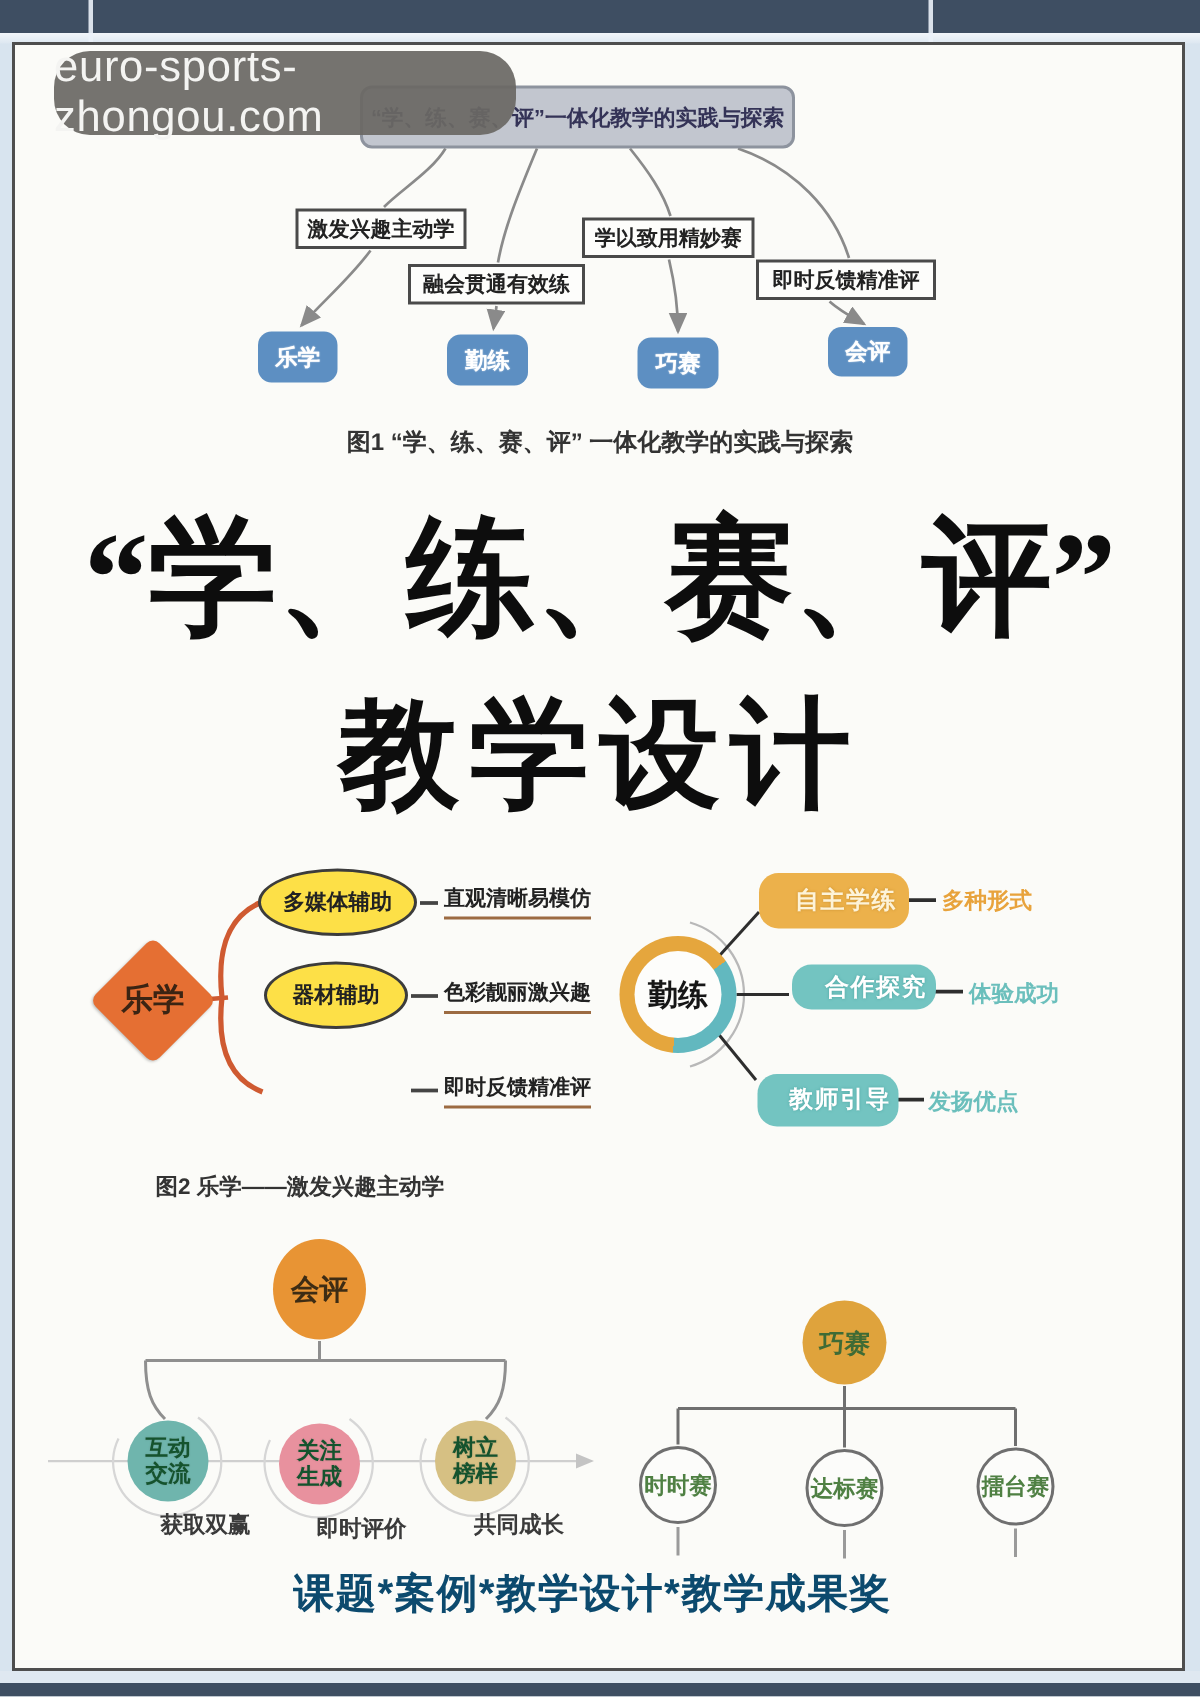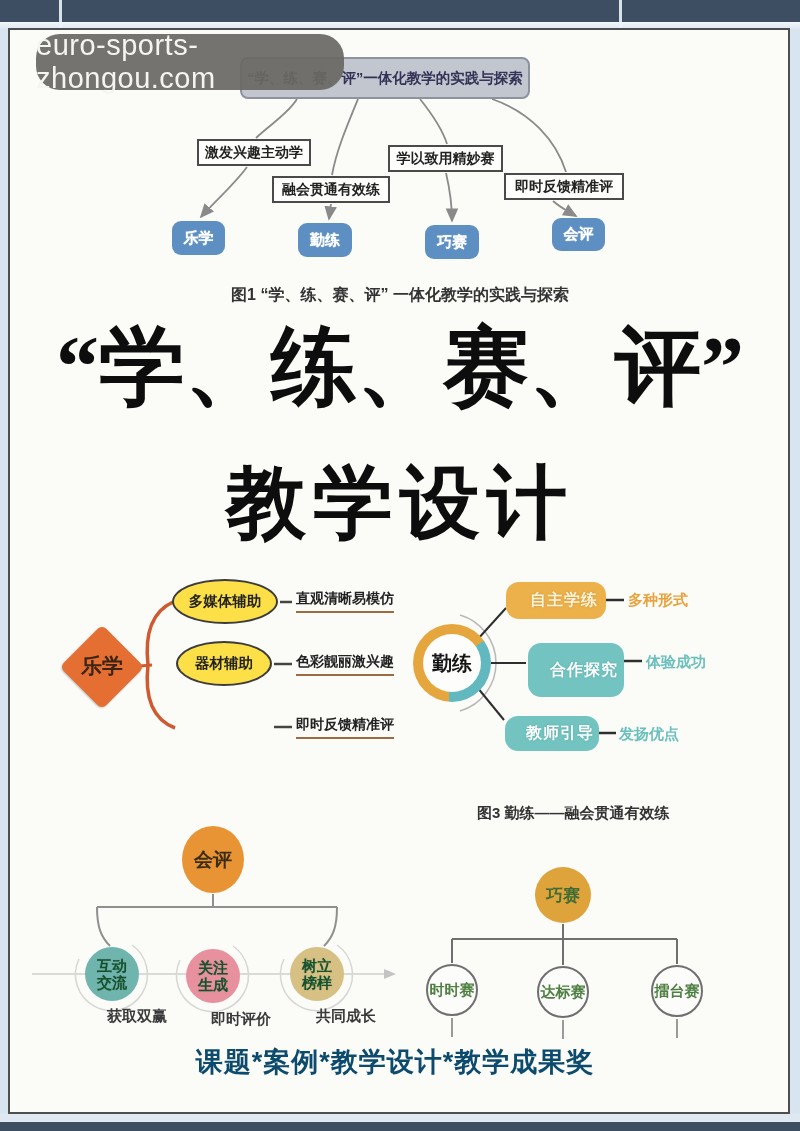--- a/index.html
+++ b/index.html
@@ -29,21 +29,21 @@
   .f1-root{left:240px;top:57px;width:290px;height:42px;background:#c2c6cf;border:2px solid #8d939e;
     border-radius:8px;color:#343357;font-size:14.5px;font-weight:700;display:flex;align-items:center;
     justify-content:center;text-align:center;box-sizing:border-box;z-index:10;}
   .f1-label{background:#fdfdfb;border:2px solid #4a4a4a;color:#222;font-size:14px;font-weight:700;
     display:flex;align-items:center;justify-content:center;box-sizing:border-box;z-index:10;}
   .f1-node{background:#5d8fc2;border-radius:9px;color:#fff;font-size:15px;font-weight:700;
     display:flex;align-items:center;justify-content:center;z-index:10;text-shadow:0 0 1px #e8eef5;}
   .f1-caption{left:0;top:285px;width:800px;text-align:center;color:#333;font-size:16px;font-weight:700;}
 
   
-  .title1{left:0;top:316px;width:800px;text-align:center;color:#0d0d0d;
+  .title1{left:0;top:334px;width:800px;text-align:center;color:#0d0d0d;
     font-family:"Liberation Serif","DejaVu Serif",serif;font-weight:900;font-size:86px;line-height:1.2;}
   .title2{left:0;top:450px;width:800px;text-align:center;color:#0d0d0d;
     font-family:"Liberation Serif","DejaVu Serif",serif;font-weight:900;font-size:80px;letter-spacing:7px;}
 
   
   .fig2{left:40px;top:558px;width:360px;height:252px;}
   .f2-diamond{left:32px;top:79px;width:60px;height:60px;background:#e56f33;border-radius:6px;
     transform:rotate(45deg);box-shadow:0 1px 2px rgba(0,0,0,.25);}
   .f2-diamond-label{left:12px;top:94px;width:100px;text-align:center;color:#3b2413;
     font-size:21px;font-weight:700;z-index:5;}
@@ -146,45 +146,45 @@
       <path d="M234,169 L252,169"></path>
     </g>
   </svg>
   <div class="abs f2-diamond"></div>
   <div class="abs f2-diamond-label">乐学</div>
   <div class="abs f2-ellipse" style="left:132px;top:21px;width:106px;height:45px;">多媒体辅助</div>
   <div class="abs f2-ellipse" style="left:136px;top:83px;width:96px;height:45px;">器材辅助</div>
   <div class="abs f2-note" style="left:256px;top:32px;">直观清晰易模仿</div>
   <div class="abs f2-note" style="left:256px;top:95px;">色彩靓丽激兴趣</div>
   <div class="abs f2-note" style="left:256px;top:158px;">即时反馈精准评</div>
+  <div class="abs f2-caption">图2  乐学——激发兴趣主动学</div>
 </div>
 
 <div class="abs fig3">
   <svg width="390" height="266">
     <path d="M60,57 A50,50 0 0 1 60,153" stroke="#b8b8b8" stroke-width="1.5" fill="none"></path>
     <g stroke="#2e2e2e" stroke-width="2">
       <path d="M77,82 L106,50"></path>
       <path d="M91,105 L126,105"></path>
       <path d="M77,129 L104,162"></path>
     </g>
     <g stroke="#2e2e2e" stroke-width="2.5">
       <path d="M193,42 L224,42"></path>
       <path d="M211,103 L242,103"></path>
       <path d="M186,175 L216,175"></path>
     </g>
   </svg>
   <div class="abs f3-ring"></div>
   <div class="abs f3-core">勤练</div>
   <div class="abs f3-box orange" style="left:106px;top:24px;width:84px;height:37px;">自主学练</div>
-  <div class="abs f3-box teal" style="left:128px;top:85px;width:80px;height:54px;">合作探究</div>
+  <div class="abs f3-box teal" style="left:128px;top:85px;width:80px;height:30px;">合作探究</div>
   <div class="abs f3-box teal" style="left:105px;top:158px;width:78px;height:35px;">教师引导</div>
   <div class="abs f3-note orange" style="left:228px;top:33px;">多种形式</div>
   <div class="abs f3-note teal" style="left:246px;top:95px;">体验成功</div>
   <div class="abs f3-note teal" style="left:219px;top:167px;">发扬优点</div>
-  <div class="abs f3-caption">图3  勤练——融会贯通有效练</div>
 </div>
 
 <div class="abs fig4">
   <svg width="370" height="212">
     <g stroke="#8f8f8f" stroke-width="2" fill="none">
       <path d="M183,71 L183,84"></path>
       <path d="M67,84 L307,84"></path>
       <path d="M67,84 C67,104 71,114 80,123"></path>
       <path d="M307,84 C307,104 303,114 294,123"></path>
     </g>

